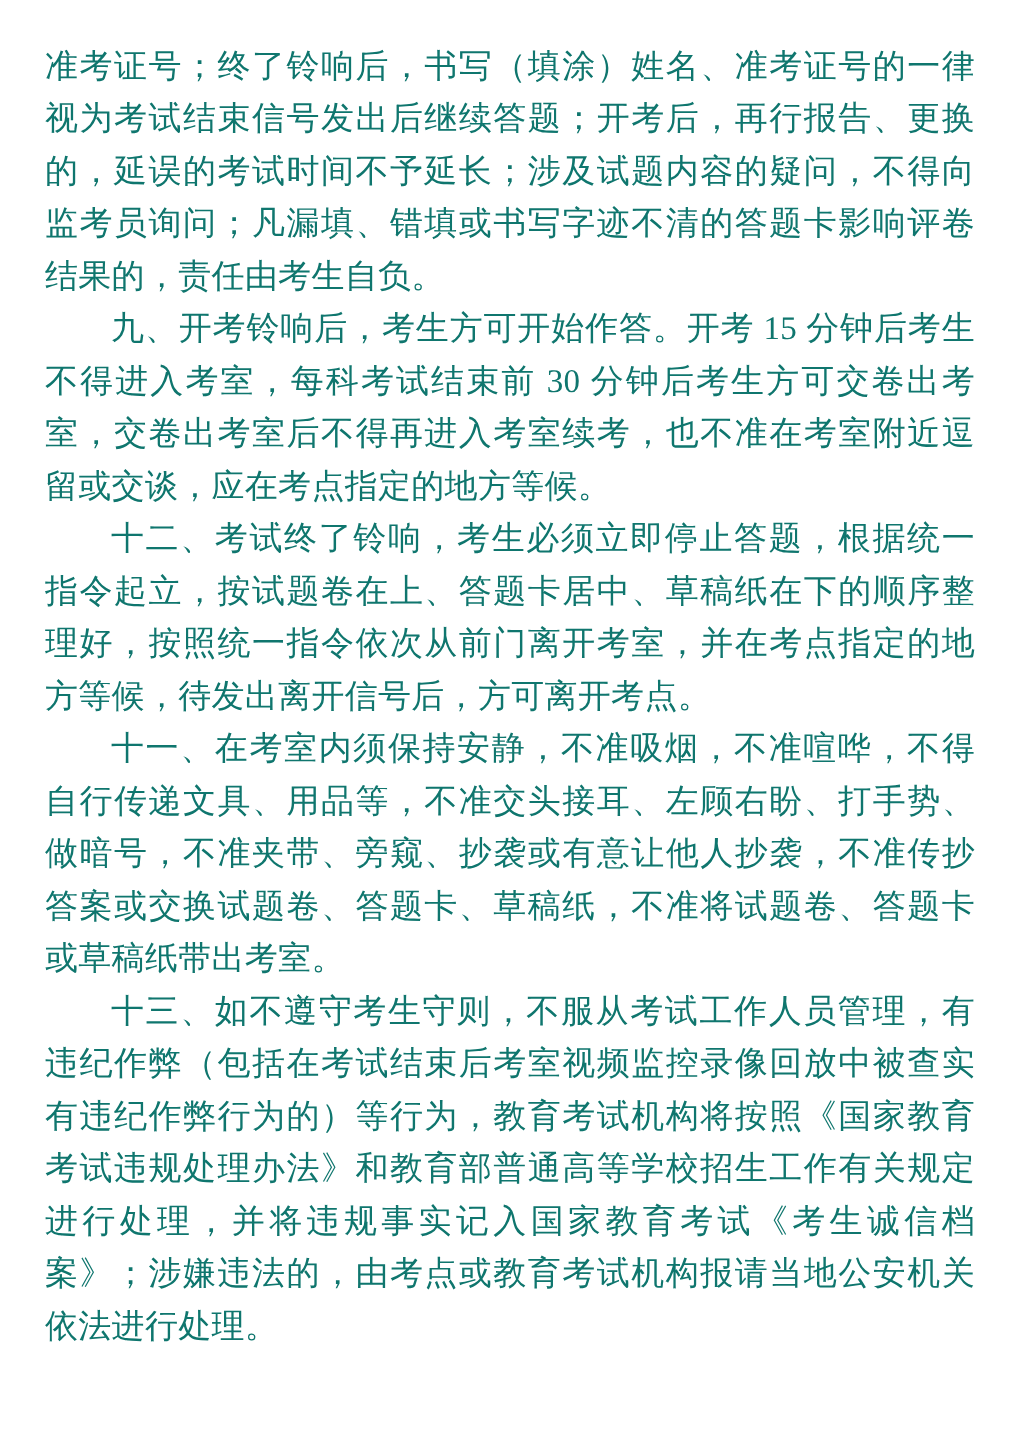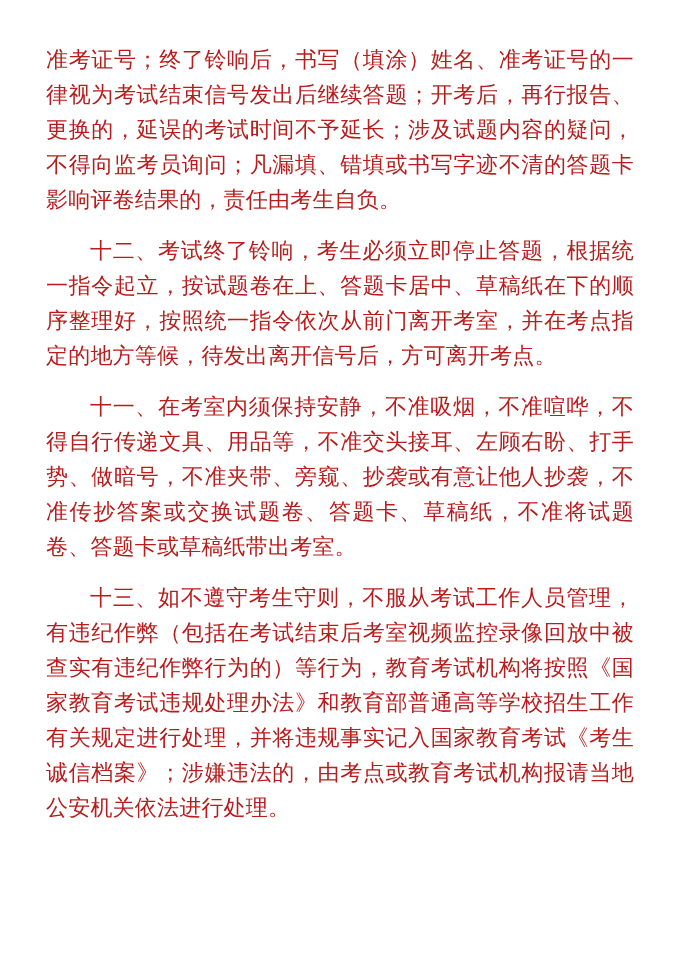--- a/index.html
+++ b/index.html
@@ -10,37 +10,38 @@
   .page {
     position: relative;
     width: 680px;
     height: 969px;
     background: #ffffff;
     box-sizing: border-box;
     padding: 26px 30px 0 30px;
     overflow: hidden;
   }
   .doc-text p {
-    margin: 16px;
+    margin: 0;
     font-family: "Liberation Serif", "DejaVu Serif", serif;
     font-size: 22px;
     line-height: 35px;
-    color: #b91c1c;
+    color: #0f766e;
     text-align: justify;
     text-justify: inter-character;
     letter-spacing: 0.2px;
     word-break: break-all;
   }
   .doc-text p.indent {
     text-indent: 2em;
   }
 </style>
 </head>
 <body>
 
 <div class="page">
   <div class="doc-text">
     <p>准考证号；终了铃响后，书写（填涂）姓名、准考证号的一律视为考试结束信号发出后继续答题；开考后，再行报告、更换的，延误的考试时间不予延长；涉及试题内容的疑问，不得向监考员询问；凡漏填、错填或书写字迹不清的答题卡影响评卷结果的，责任由考生自负。</p>
+    <p class="indent">九、开考铃响后，考生方可开始作答。开考 15 分钟后考生不得进入考室，每科考试结束前 30 分钟后考生方可交卷出考室，交卷出考室后不得再进入考室续考，也不准在考室附近逗留或交谈，应在考点指定的地方等候。</p>
     <p class="indent">十二、考试终了铃响，考生必须立即停止答题，根据统一指令起立，按试题卷在上、答题卡居中、草稿纸在下的顺序整理好，按照统一指令依次从前门离开考室，并在考点指定的地方等候，待发出离开信号后，方可离开考点。</p>
     <p class="indent">十一、在考室内须保持安静，不准吸烟，不准喧哗，不得自行传递文具、用品等，不准交头接耳、左顾右盼、打手势、做暗号，不准夹带、旁窥、抄袭或有意让他人抄袭，不准传抄答案或交换试题卷、答题卡、草稿纸，不准将试题卷、答题卡或草稿纸带出考室。</p>
     <p class="indent">十三、如不遵守考生守则，不服从考试工作人员管理，有违纪作弊（包括在考试结束后考室视频监控录像回放中被查实有违纪作弊行为的）等行为，教育考试机构将按照《国家教育考试违规处理办法》和教育部普通高等学校招生工作有关规定进行处理，并将违规事实记入国家教育考试《考生诚信档案》；涉嫌违法的，由考点或教育考试机构报请当地公安机关依法进行处理。</p>
   </div>
 </div>
 
 </body></html>

